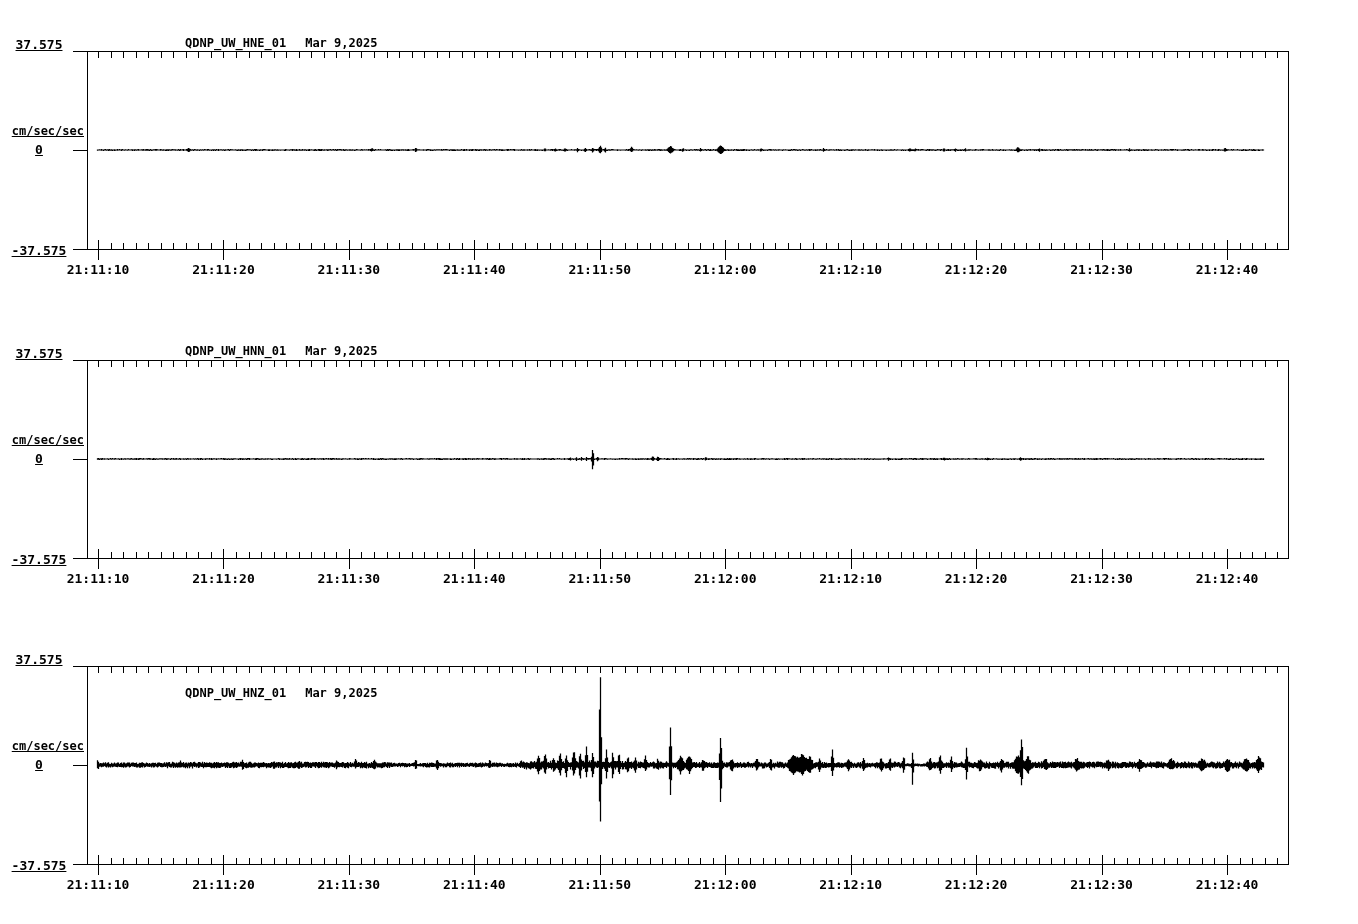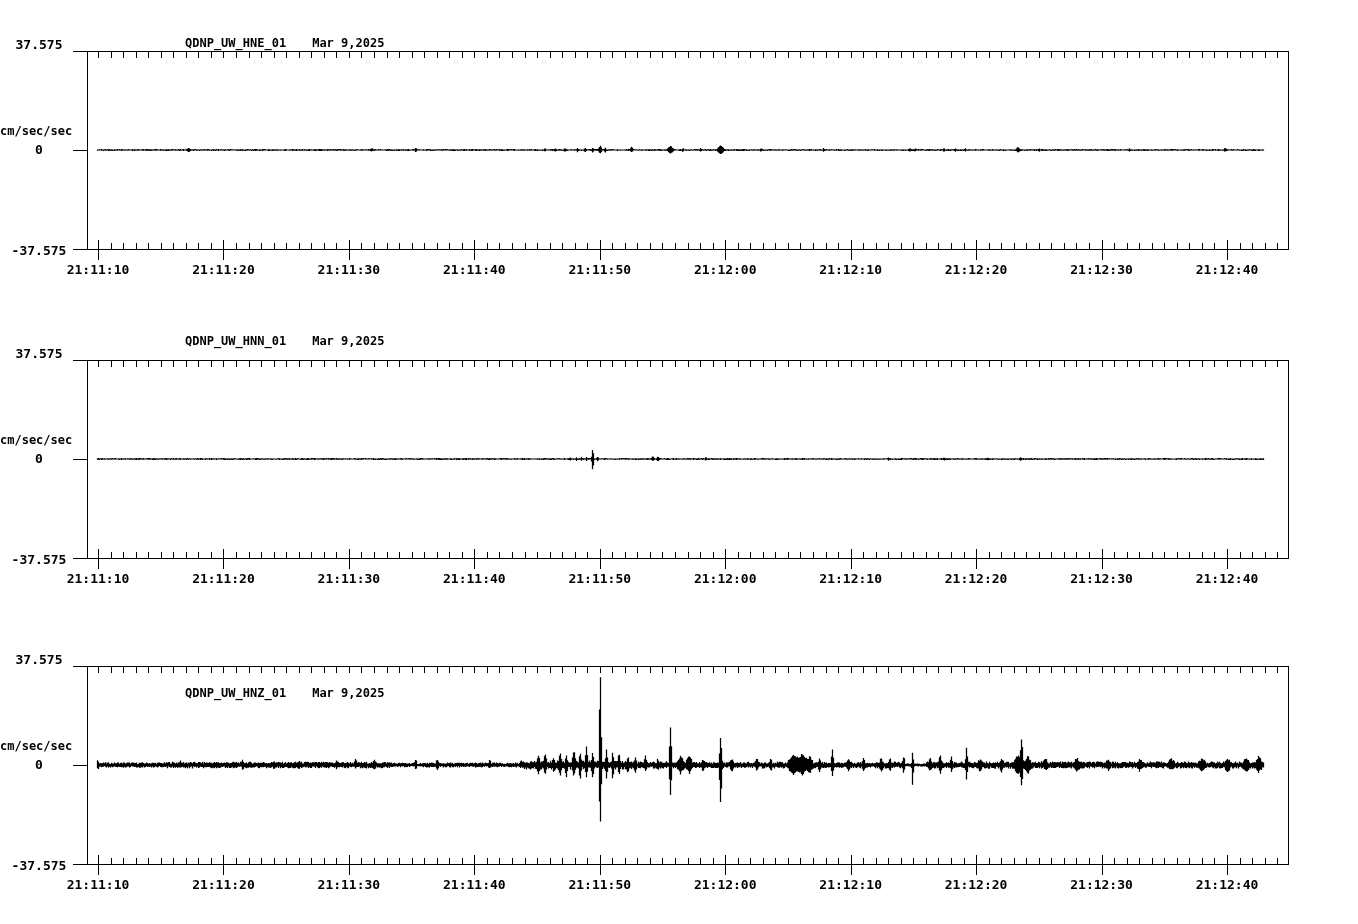--- a/index.html
+++ b/index.html
@@ -8,23 +8,23 @@
     width:1358px; height:924px;
     font-family:"DejaVu Sans Mono","Liberation Mono",monospace;
     color:#000000;
   }
   #page { position:relative; width:1358px; height:924px; background:#ffffff; overflow:hidden; }
   #plot-svg { position:absolute; left:0; top:0; }
   #plot-svg path { fill:none; stroke:#000000; }
   .panel { position:absolute; left:0; top:0; width:100%; height:100%; pointer-events:none; }
   .lbl { position:absolute; font-weight:bold; white-space:pre; line-height:14px; }
   .title { font-size:12px; left:185px; }
-  .title .date { margin-left:26px; }
-  .num  { font-size:13px; width:78px; left:0; text-align:center; }
-  .unit { font-size:12px; width:84px; left:0; text-align:left; }
+  .title .date { margin-left:19px; }
+  .num  { font-size:13px; width:78px; left:0; text-align:center;text-decoration:underline; }
+  .unit { font-size:12px; width:84px; left:0; text-align:right;text-decoration:underline; }
   .xlab { position:absolute; width:84px; text-align:center; font-size:13px; font-weight:bold; line-height:14px; white-space:pre; }
 </style>
 </head>
 <body>
 
 <div id="page">
   <svg id="plot-svg" width="1358" height="924">
       <g>
         <path d="M87.5 51.5H1288.5M87.5 249.5H1288.5M87.5 51.5V249.5M1288.5 51.5V249.5M72.5 51.5H87.5M72.5 150.5H87.5M72.5 249.5H87.5M98.5 51.5V57.5M98.5 239.5V259.5M111.5 51.5V57.5M111.5 242.5V249.5M123.5 51.5V57.5M123.5 242.5V249.5M136.5 51.5V57.5M136.5 242.5V249.5M148.5 51.5V57.5M148.5 242.5V249.5M161.5 51.5V57.5M161.5 242.5V249.5M173.5 51.5V57.5M173.5 242.5V249.5M186.5 51.5V57.5M186.5 242.5V249.5M198.5 51.5V57.5M198.5 242.5V249.5M211.5 51.5V57.5M211.5 242.5V249.5M223.5 51.5V57.5M223.5 239.5V259.5M236.5 51.5V57.5M236.5 242.5V249.5M249.5 51.5V57.5M249.5 242.5V249.5M261.5 51.5V57.5M261.5 242.5V249.5M274.5 51.5V57.5M274.5 242.5V249.5M286.5 51.5V57.5M286.5 242.5V249.5M299.5 51.5V57.5M299.5 242.5V249.5M311.5 51.5V57.5M311.5 242.5V249.5M324.5 51.5V57.5M324.5 242.5V249.5M336.5 51.5V57.5M336.5 242.5V249.5M349.5 51.5V57.5M349.5 239.5V259.5M361.5 51.5V57.5M361.5 242.5V249.5M374.5 51.5V57.5M374.5 242.5V249.5M387.5 51.5V57.5M387.5 242.5V249.5M399.5 51.5V57.5M399.5 242.5V249.5M412.5 51.5V57.5M412.5 242.5V249.5M424.5 51.5V57.5M424.5 242.5V249.5M437.5 51.5V57.5M437.5 242.5V249.5M449.5 51.5V57.5M449.5 242.5V249.5M462.5 51.5V57.5M462.5 242.5V249.5M474.5 51.5V57.5M474.5 239.5V259.5M487.5 51.5V57.5M487.5 242.5V249.5M499.5 51.5V57.5M499.5 242.5V249.5M512.5 51.5V57.5M512.5 242.5V249.5M525.5 51.5V57.5M525.5 242.5V249.5M537.5 51.5V57.5M537.5 242.5V249.5M550.5 51.5V57.5M550.5 242.5V249.5M562.5 51.5V57.5M562.5 242.5V249.5M575.5 51.5V57.5M575.5 242.5V249.5M587.5 51.5V57.5M587.5 242.5V249.5M600.5 51.5V57.5M600.5 239.5V259.5M612.5 51.5V57.5M612.5 242.5V249.5M625.5 51.5V57.5M625.5 242.5V249.5M637.5 51.5V57.5M637.5 242.5V249.5M650.5 51.5V57.5M650.5 242.5V249.5M662.5 51.5V57.5M662.5 242.5V249.5M675.5 51.5V57.5M675.5 242.5V249.5M688.5 51.5V57.5M688.5 242.5V249.5M700.5 51.5V57.5M700.5 242.5V249.5M713.5 51.5V57.5M713.5 242.5V249.5M725.5 51.5V57.5M725.5 239.5V259.5M738.5 51.5V57.5M738.5 242.5V249.5M750.5 51.5V57.5M750.5 242.5V249.5M763.5 51.5V57.5M763.5 242.5V249.5M775.5 51.5V57.5M775.5 242.5V249.5M788.5 51.5V57.5M788.5 242.5V249.5M800.5 51.5V57.5M800.5 242.5V249.5M813.5 51.5V57.5M813.5 242.5V249.5M826.5 51.5V57.5M826.5 242.5V249.5M838.5 51.5V57.5M838.5 242.5V249.5M851.5 51.5V57.5M851.5 239.5V259.5M863.5 51.5V57.5M863.5 242.5V249.5M876.5 51.5V57.5M876.5 242.5V249.5M888.5 51.5V57.5M888.5 242.5V249.5M901.5 51.5V57.5M901.5 242.5V249.5M913.5 51.5V57.5M913.5 242.5V249.5M926.5 51.5V57.5M926.5 242.5V249.5M938.5 51.5V57.5M938.5 242.5V249.5M951.5 51.5V57.5M951.5 242.5V249.5M964.5 51.5V57.5M964.5 242.5V249.5M976.5 51.5V57.5M976.5 239.5V259.5M989.5 51.5V57.5M989.5 242.5V249.5M1001.5 51.5V57.5M1001.5 242.5V249.5M1014.5 51.5V57.5M1014.5 242.5V249.5M1026.5 51.5V57.5M1026.5 242.5V249.5M1039.5 51.5V57.5M1039.5 242.5V249.5M1051.5 51.5V57.5M1051.5 242.5V249.5M1064.5 51.5V57.5M1064.5 242.5V249.5M1076.5 51.5V57.5M1076.5 242.5V249.5M1089.5 51.5V57.5M1089.5 242.5V249.5M1102.5 51.5V57.5M1102.5 239.5V259.5M1114.5 51.5V57.5M1114.5 242.5V249.5M1127.5 51.5V57.5M1127.5 242.5V249.5M1139.5 51.5V57.5M1139.5 242.5V249.5M1152.5 51.5V57.5M1152.5 242.5V249.5M1164.5 51.5V57.5M1164.5 242.5V249.5M1177.5 51.5V57.5M1177.5 242.5V249.5M1189.5 51.5V57.5M1189.5 242.5V249.5M1202.5 51.5V57.5M1202.5 242.5V249.5M1214.5 51.5V57.5M1214.5 242.5V249.5M1227.5 51.5V57.5M1227.5 239.5V259.5M1240.5 51.5V57.5M1240.5 242.5V249.5M1252.5 51.5V57.5M1252.5 242.5V249.5M1265.5 51.5V57.5M1265.5 242.5V249.5M1277.5 51.5V57.5M1277.5 242.5V249.5" stroke-width="1" shape-rendering="crispEdges"></path>
         <path d="M97.5 149.6V150.8M98.5 149.6V150.6M99.5 149.3V150.4M100.5 149.5V150.6M101.5 149.1V150.8M102.5 149.6V150.4M103.5 149.5V150.9M104.5 149.3V150.6M105.5 149.1V150.6M106.5 149.4V150.8M107.5 149.3V150.4M108.5 149.2V150.9M109.5 149.1V150.8M110.5 149.5V150.7M111.5 149.3V150.7M112.5 149.6V150.9M113.5 149.6V150.5M114.5 149.3V150.9M115.5 149.4V150.7M116.5 149.4V150.4M117.5 149.1V150.8M118.5 149.4V150.4M119.5 149.0V150.4M120.5 149.5V150.6M121.5 149.2V150.9M122.5 149.1V150.6M123.5 149.6V150.4M124.5 149.6V150.8M125.5 149.2V150.5M126.5 149.5V150.5M127.5 149.5V150.8M128.5 149.1V150.6M129.5 149.5V150.6M130.5 149.4V150.4M131.5 149.2V150.6M132.5 149.2V150.9M133.5 149.6V150.5M134.5 149.3V150.9M135.5 149.2V150.6M136.5 149.6V150.8M137.5 149.2V150.6M138.5 149.1V150.8M139.5 149.5V150.6M140.5 149.4V150.5M141.5 149.2V150.6M142.5 149.2V150.7M143.5 149.1V150.7M144.5 149.6V150.5M145.5 149.2V150.7M146.5 149.1V150.7M147.5 149.1V150.8M148.5 149.3V150.7M149.5 149.4V150.9M150.5 149.1V150.6M151.5 149.6V150.9M152.5 149.6V150.8M153.5 149.2V150.5M154.5 149.3V150.6M155.5 149.1V150.8M156.5 149.1V150.7M157.5 149.3V150.4M158.5 149.5V150.5M159.5 149.4V150.5M160.5 149.1V150.7M161.5 149.3V150.6M162.5 149.6V150.8M163.5 149.3V150.8M164.5 149.5V150.6M165.5 149.4V150.9M166.5 149.2V150.9M167.5 149.2V150.7M168.5 149.3V150.9M169.5 149.2V150.5M170.5 149.6V150.8M171.5 149.2V150.7M172.5 149.1V150.5M173.5 149.2V150.6M174.5 149.3V150.6M175.5 149.3V150.7M176.5 149.5V150.5M177.5 149.4V150.8M178.5 149.1V150.6M179.5 149.4V150.9M180.5 149.1V150.8M181.5 149.4V150.5M182.5 149.2V150.6M183.5 149.1V150.9M184.5 149.6V150.6M185.5 149.6V150.4M186.5 149.1V150.7M187.5 148.7V151.3M188.5 148.1V152.1M189.5 148.5V151.7M190.5 149.1V150.7M191.5 149.5V150.7M192.5 149.3V150.5M193.5 149.6V150.9M194.5 149.1V150.4M195.5 149.3V150.6M196.5 149.5V150.7M197.5 149.2V150.7M198.5 149.5V150.4M199.5 149.4V150.9M200.5 149.3V150.5M201.5 149.5V150.8M202.5 149.3V150.5M203.5 149.4V150.8M204.5 149.1V150.6M205.5 149.3V150.4M206.5 149.5V150.4M207.5 149.1V150.7M208.5 149.1V150.5M209.5 149.4V150.7M210.5 149.5V150.6M211.5 149.5V150.9M212.5 149.2V150.6M213.5 149.2V151.0M214.5 149.3V150.4M215.5 149.5V150.9M216.5 149.0V150.5M217.5 149.6V150.4M218.5 149.1V151.0M219.5 149.4V150.4M220.5 149.3V150.6M221.5 149.3V150.5M222.5 149.5V150.7M223.5 149.2V150.4M224.5 149.4V150.9M225.5 149.3V150.7M226.5 149.6V150.4M227.5 149.3V150.6M228.5 149.1V150.6M229.5 149.4V150.9M230.5 149.1V150.5M231.5 149.3V150.6M232.5 149.2V150.6M233.5 149.4V150.5M234.5 149.4V150.6M235.5 149.3V150.6M236.5 149.5V150.7M237.5 149.4V150.9M238.5 149.3V150.8M239.5 149.4V150.8M240.5 149.2V150.9M241.5 149.2V150.5M242.5 149.3V150.9M243.5 149.6V150.7M244.5 149.4V150.8M245.5 149.4V150.9M246.5 149.2V150.8M247.5 149.1V150.5M248.5 149.3V150.5M249.5 149.3V150.5M250.5 149.2V150.4M251.5 149.4V150.9M252.5 149.3V150.5M253.5 149.6V150.9M254.5 149.1V150.4M255.5 149.1V150.9M256.5 149.1V150.8M257.5 149.4V150.7M258.5 149.5V150.5M259.5 149.4V150.9M260.5 149.3V150.8M261.5 149.6V150.6M262.5 149.3V150.9M263.5 149.1V150.6M264.5 149.1V150.4M265.5 149.3V150.5M266.5 149.6V150.4M267.5 149.5V150.5M268.5 149.3V150.9M269.5 149.3V150.9M270.5 149.4V150.6M271.5 149.5V150.8M272.5 149.3V150.9M273.5 149.5V150.8M274.5 149.3V150.8M275.5 149.3V150.6M276.5 149.4V150.7M277.5 149.2V150.8M278.5 149.4V150.7M279.5 149.5V150.6M280.5 149.4V150.7M281.5 149.6V150.5M282.5 149.4V150.4M283.5 149.5V150.5M284.5 149.4V150.9M285.5 149.1V150.9M286.5 149.3V150.6M287.5 149.4V150.6M288.5 149.5V150.5M289.5 149.4V150.7M290.5 149.2V150.5M291.5 149.3V150.5M292.5 149.1V150.9M293.5 149.2V150.6M294.5 149.3V150.7M295.5 149.5V150.7M296.5 149.1V150.9M297.5 149.6V150.7M298.5 149.5V150.4M299.5 149.1V150.8M300.5 149.5V150.7M301.5 149.5V150.7M302.5 149.1V150.7M303.5 149.4V150.4M304.5 149.3V150.8M305.5 149.2V150.5M306.5 149.5V150.9M307.5 149.4V150.6M308.5 149.2V150.9M309.5 149.1V150.9M310.5 149.4V150.6M311.5 149.3V150.6M312.5 149.4V150.6M313.5 149.4V150.7M314.5 149.3V150.9M315.5 149.1V150.8M316.5 149.6V150.9M317.5 149.6V150.5M318.5 149.1V150.8M319.5 149.1V150.9M320.5 149.2V150.9M321.5 149.1V150.9M322.5 149.2V150.6M323.5 149.4V150.8M324.5 149.3V150.7M325.5 149.4V150.5M326.5 149.2V150.6M327.5 149.2V150.9M328.5 149.3V150.7M329.5 149.2V150.6M330.5 149.1V150.4M331.5 149.4V150.7M332.5 149.2V150.6M333.5 149.1V150.4M334.5 149.5V150.8M335.5 149.1V150.6M336.5 149.4V150.9M337.5 149.1V150.8M338.5 149.3V150.5M339.5 149.1V150.4M340.5 149.1V150.5M341.5 149.2V150.8M342.5 149.5V150.4M343.5 149.1V150.7M344.5 149.4V150.9M345.5 149.3V150.8M346.5 149.3V150.5M347.5 149.5V150.8M348.5 149.5V150.5M349.5 149.3V150.7M350.5 149.2V150.7M351.5 149.4V150.7M352.5 149.2V150.8M353.5 149.4V150.6M354.5 149.4V150.9M355.5 149.4V150.7M356.5 149.1V150.4M357.5 149.2V150.4M358.5 149.5V150.6M359.5 149.4V150.6M360.5 149.4V150.8M361.5 149.1V150.5M362.5 149.3V150.8M363.5 149.6V150.4M364.5 149.2V150.6M365.5 149.6V150.6M366.5 149.3V150.5M367.5 149.6V150.6M368.5 149.1V150.7M369.5 149.2V150.4M370.5 149.1V150.9M371.5 148.6V151.4M372.5 148.3V151.1M373.5 149.3V150.8M374.5 149.5V150.9M375.5 149.1V150.4M376.5 149.4V150.6M377.5 149.4V150.6M378.5 149.1V150.4M379.5 149.4V150.5M380.5 149.1V150.5M381.5 149.6V150.5M382.5 149.6V150.4M383.5 149.5V150.6M384.5 149.6V150.5M385.5 149.2V150.4M386.5 149.5V150.9M387.5 149.1V150.7M388.5 149.2V150.9M389.5 149.1V150.6M390.5 149.3V150.8M391.5 149.5V150.9M392.5 149.5V151.0M393.5 149.5V150.4M394.5 149.5V150.9M395.5 149.5V150.6M396.5 149.3V150.8M397.5 149.3V150.7M398.5 149.2V150.9M399.5 149.2V150.9M400.5 149.6V150.5M401.5 149.2V150.8M402.5 149.3V150.4M403.5 149.3V150.7M404.5 149.4V150.6M405.5 149.3V150.7M406.5 149.6V150.7M407.5 149.2V150.9M408.5 149.1V150.9M409.5 149.4V150.7M410.5 149.4V150.6M411.5 149.5V150.4M412.5 149.2V150.6M413.5 149.1V150.8M414.5 149.3V150.6M415.5 148.1V152.1M416.5 148.2V151.4M417.5 149.2V150.5M418.5 149.3V150.5M419.5 149.3V150.6M420.5 149.4V150.5M421.5 149.4V150.6M422.5 149.4V150.4M423.5 149.2V150.7M424.5 149.6V150.5M425.5 149.4V150.4M426.5 149.3V150.9M427.5 149.1V150.4M428.5 149.1V150.6M429.5 149.2V150.4M430.5 149.2V150.9M431.5 149.6V150.7M432.5 149.6V150.9M433.5 149.5V150.8M434.5 149.2V150.4M435.5 149.6V150.7M436.5 149.3V150.5M437.5 149.3V150.4M438.5 149.2V150.4M439.5 149.2V150.6M440.5 149.5V150.4M441.5 149.1V150.8M442.5 149.6V150.8M443.5 149.1V150.4M444.5 149.2V150.5M445.5 149.1V150.5M446.5 149.1V150.6M447.5 149.2V150.5M448.5 149.4V150.6M449.5 149.6V150.9M450.5 149.2V150.4M451.5 149.3V150.8M452.5 149.2V150.9M453.5 149.2V150.9M454.5 149.2V150.9M455.5 149.4V150.9M456.5 149.5V150.6M457.5 149.3V150.8M458.5 149.4V150.8M459.5 149.6V150.8M460.5 149.5V150.7M461.5 149.1V150.6M462.5 149.4V150.6M463.5 149.3V150.9M464.5 149.1V150.9M465.5 149.4V150.4M466.5 149.1V150.7M467.5 149.6V150.5M468.5 149.4V150.5M469.5 149.2V150.9M470.5 149.2V150.5M471.5 149.2V150.9M472.5 149.1V150.9M473.5 149.2V150.5M474.5 149.4V150.4M475.5 149.1V150.8M476.5 149.3V150.9M477.5 149.2V150.4M478.5 149.5V150.9M479.5 149.3V150.9M480.5 149.2V150.5M481.5 149.2V150.8M482.5 149.6V150.4M483.5 149.3V150.8M484.5 149.1V150.4M485.5 149.2V150.9M486.5 149.2V150.4M487.5 149.5V150.8M488.5 149.4V150.4M489.5 149.1V150.8M490.5 149.2V150.6M491.5 149.5V150.8M492.5 149.3V150.6M493.5 149.3V150.4M494.5 149.1V150.6M495.5 149.4V150.7M496.5 149.1V150.4M497.5 149.3V150.5M498.5 149.5V150.5M499.5 149.1V150.8M500.5 149.3V150.5M501.5 149.3V150.9M502.5 149.3V150.9M503.5 149.5V150.8M504.5 149.5V150.8M505.5 149.5V150.6M506.5 149.2V150.6M507.5 149.1V150.9M508.5 149.1V150.8M509.5 149.4V150.5M510.5 149.1V150.6M511.5 149.3V150.4M512.5 149.3V150.6M513.5 149.1V150.4M514.5 149.1V150.9M515.5 149.4V150.5M516.5 149.4V150.6M517.5 149.6V150.6M518.5 149.5V150.7M519.5 149.6V150.6M520.5 149.4V150.7M521.5 149.1V150.6M522.5 149.4V150.7M523.5 149.3V150.8M524.5 149.2V150.7M525.5 149.5V150.5M526.5 149.4V150.4M527.5 149.2V150.8M528.5 149.6V150.4M529.5 149.1V150.7M530.5 149.4V150.8M531.5 149.1V150.5M532.5 149.6V150.5M533.5 149.6V150.5M534.5 149.2V150.8M535.5 149.1V150.9M536.5 149.4V150.8M537.5 149.3V150.9M538.5 149.4V150.5M539.5 149.6V150.8M540.5 149.4V150.6M541.5 149.4V150.8M542.5 149.6V150.9M543.5 149.6V150.4M544.5 148.6V151.3M545.5 148.4V151.2M546.5 149.4V150.6M547.5 149.4V150.4M548.5 149.2V150.6M549.5 149.5V150.5M550.5 149.3V150.8M551.5 149.0V150.5M552.5 149.1V150.9M553.5 149.3V150.5M554.5 149.0V151.3M555.5 148.5V151.6M556.5 149.3V150.9M557.5 149.4V150.7M558.5 149.3V150.6M559.5 149.1V150.7M560.5 149.1V150.4M561.5 149.5V150.8M562.5 149.4V150.8M563.5 149.6V150.9M564.5 148.4V151.6M565.5 148.5V151.5M566.5 149.1V150.8M567.5 149.4V151.0M568.5 149.5V150.5M569.5 149.5V150.5M570.5 149.6V150.4M571.5 149.1V150.5M572.5 149.4V150.5M573.5 149.5V150.4M574.5 149.3V150.7M575.5 149.3V150.6M576.5 149.3V150.7M577.5 148.0V152.2M578.5 149.0V151.1M579.5 149.2V150.4M580.5 149.4V150.5M581.5 149.4V150.9M582.5 149.4V150.6M583.5 149.6V150.7M584.5 148.7V151.6M585.5 148.0V152.0M586.5 149.1V150.9M587.5 149.5V150.6M588.5 149.2V150.6M589.5 149.1V150.6M590.5 149.2V150.8M591.5 149.3V150.9M592.5 147.9V152.4M593.5 148.4V151.5M594.5 149.1V150.4M595.5 149.1V150.4M596.5 149.1V150.9M597.5 149.1V150.4M598.5 148.6V151.3M599.5 146.9V152.8M600.5 145.7V153.2M601.5 147.6V152.1M602.5 149.3V150.6M603.5 149.1V150.6M604.5 148.7V151.4M605.5 147.7V152.6M606.5 149.4V151.0M607.5 149.5V150.9M608.5 149.3V150.4M609.5 149.3V150.8M610.5 149.5V150.7M611.5 149.1V150.4M612.5 149.1V150.5M613.5 149.2V150.4M614.5 149.5V150.5M615.5 149.4V150.5M616.5 149.4V150.6M617.5 149.3V150.9M618.5 149.4V150.5M619.5 149.6V150.6M620.5 149.6V150.7M621.5 149.6V150.4M622.5 149.4V150.5M623.5 149.6V150.6M624.5 149.4V150.5M625.5 149.5V150.7M626.5 149.1V150.5M627.5 149.5V150.7M628.5 149.1V150.9M629.5 149.1V150.5M630.5 148.2V151.3M631.5 146.8V151.9M632.5 147.7V151.5M633.5 149.0V150.6M634.5 149.3V150.5M635.5 149.5V150.6M636.5 149.2V150.4M637.5 149.6V150.4M638.5 149.5V150.8M639.5 149.2V150.5M640.5 149.5V150.6M641.5 149.6V151.0M642.5 149.2V150.5M643.5 149.4V150.6M644.5 149.4V150.5M645.5 149.3V150.8M646.5 149.4V150.7M647.5 149.2V150.4M648.5 149.3V150.9M649.5 149.3V150.9M650.5 149.2V150.4M651.5 149.6V150.9M652.5 149.2V150.8M653.5 149.4V150.7M654.5 149.1V150.7M655.5 149.2V150.7M656.5 149.4V150.6M657.5 149.3V150.8M658.5 149.1V150.6M659.5 149.1V150.8M660.5 149.2V150.9M661.5 149.2V150.8M662.5 149.5V150.8M663.5 149.5V150.4M664.5 149.2V150.8M665.5 149.5V150.8M666.5 149.3V150.8M667.5 148.4V151.1M668.5 147.6V152.0M669.5 147.0V153.0M670.5 146.0V153.5M671.5 146.4V152.8M672.5 147.9V152.3M673.5 148.6V151.2M674.5 149.1V150.6M675.5 149.2V150.6M676.5 149.4V150.4M677.5 149.4V150.5M678.5 149.5V150.4M679.5 149.3V150.9M680.5 149.1V150.9M681.5 149.4V150.7M682.5 148.7V151.7M683.5 148.2V151.3M684.5 149.5V150.5M685.5 149.3V150.6M686.5 149.4V150.9M687.5 149.4V150.6M688.5 149.4V150.8M689.5 149.4V150.9M690.5 149.3V150.5M691.5 149.3V150.5M692.5 149.4V150.7M693.5 149.4V150.4M694.5 149.1V150.4M695.5 149.2V150.7M696.5 149.1V150.6M697.5 149.3V150.7M698.5 149.3V150.4M699.5 149.4V150.9M700.5 148.0V151.5M701.5 148.9V151.1M702.5 149.2V150.5M703.5 149.5V150.8M704.5 149.2V150.5M705.5 149.1V150.5M706.5 149.6V150.9M707.5 149.2V150.4M708.5 149.1V150.6M709.5 149.4V150.9M710.5 149.1V150.9M711.5 149.6V150.7M712.5 149.5V150.7M713.5 149.1V150.4M714.5 149.5V150.4M715.5 149.3V150.9M716.5 149.2V150.7M717.5 148.6V151.5M718.5 147.2V152.4M719.5 146.3V153.2M720.5 145.4V154.0M721.5 146.1V153.8M722.5 147.1V152.9M723.5 147.7V151.8M724.5 149.0V151.1M725.5 149.2V150.9M726.5 149.6V150.7M727.5 149.3V150.6M728.5 149.2V150.9M729.5 149.4V150.7M730.5 149.4V150.7M731.5 149.3V150.8M732.5 149.4V150.6M733.5 149.5V150.9M734.5 149.1V150.5M735.5 149.6V150.6M736.5 149.1V150.7M737.5 149.3V150.9M738.5 149.3V150.9M739.5 149.6V150.9M740.5 149.2V150.8M741.5 149.3V150.9M742.5 149.2V150.9M743.5 149.1V150.9M744.5 149.1V150.8M745.5 149.5V150.4M746.5 149.3V150.9M747.5 149.4V150.5M748.5 149.5V150.7M749.5 149.4V150.9M750.5 149.4V150.5M751.5 149.2V150.6M752.5 149.4V150.7M753.5 149.5V150.7M754.5 149.1V150.4M755.5 149.6V150.4M756.5 149.5V150.7M757.5 149.3V150.5M758.5 149.3V150.7M759.5 149.5V150.5M760.5 148.7V151.5M761.5 148.6V151.3M762.5 149.1V150.5M763.5 149.4V150.9M764.5 149.6V150.7M765.5 149.4V150.7M766.5 149.6V150.4M767.5 149.4V150.9M768.5 149.3V150.6M769.5 149.1V150.6M770.5 149.1V150.8M771.5 149.2V150.8M772.5 149.4V150.6M773.5 149.3V150.4M774.5 149.6V150.7M775.5 149.3V150.4M776.5 149.5V150.7M777.5 149.6V150.5M778.5 149.3V150.8M779.5 149.3V150.4M780.5 149.6V150.5M781.5 149.6V150.6M782.5 149.4V150.9M783.5 149.3V150.6M784.5 149.4V150.5M785.5 149.3V150.4M786.5 149.6V150.4M787.5 149.4V150.4M788.5 149.6V150.9M789.5 149.4V150.9M790.5 149.6V150.9M791.5 149.1V150.4M792.5 149.4V150.7M793.5 149.1V150.5M794.5 149.1V150.4M795.5 149.2V150.7M796.5 149.2V150.5M797.5 149.6V150.9M798.5 149.5V150.7M799.5 149.3V150.6M800.5 149.6V150.9M801.5 149.4V150.5M802.5 149.1V150.5M803.5 149.3V150.6M804.5 149.5V150.7M805.5 149.4V150.8M806.5 149.3V150.5M807.5 149.4V150.7M808.5 149.3V150.6M809.5 149.1V150.9M810.5 149.3V150.8M811.5 149.1V150.4M812.5 149.4V150.6M813.5 149.4V150.7M814.5 149.6V150.5M815.5 149.2V151.0M816.5 149.5V150.8M817.5 149.3V150.8M818.5 149.4V150.6M819.5 149.3V150.8M820.5 149.1V150.6M821.5 149.6V150.8M822.5 149.4V150.7M823.5 148.1V151.7M824.5 149.0V150.9M825.5 149.6V150.8M826.5 149.1V150.4M827.5 149.6V150.6M828.5 149.4V150.8M829.5 149.2V150.7M830.5 149.2V150.4M831.5 149.2V150.6M832.5 149.5V150.4M833.5 149.3V150.6M834.5 149.6V150.8M835.5 149.6V150.6M836.5 149.1V150.8M837.5 149.6V150.4M838.5 149.1V150.7M839.5 149.4V150.9M840.5 149.3V150.8M841.5 149.5V150.9M842.5 149.4V150.6M843.5 149.4V150.5M844.5 149.4V150.9M845.5 149.5V150.8M846.5 149.2V150.4M847.5 149.1V150.6M848.5 149.4V150.8M849.5 149.6V150.9M850.5 149.4V150.7M851.5 149.2V150.9M852.5 149.2V150.8M853.5 149.3V150.6M854.5 149.6V150.7M855.5 149.3V150.6M856.5 149.4V150.6M857.5 149.5V150.5M858.5 149.3V150.8M859.5 149.3V150.8M860.5 149.4V150.8M861.5 149.3V150.6M862.5 149.4V150.7M863.5 149.4V150.7M864.5 149.4V150.6M865.5 149.1V150.8M866.5 149.4V150.6M867.5 149.6V150.9M868.5 149.3V150.8M869.5 149.6V150.6M870.5 149.6V150.4M871.5 149.3V150.5M872.5 149.2V150.6M873.5 149.5V150.5M874.5 149.1V150.7M875.5 149.6V150.6M876.5 149.4V150.4M877.5 149.2V150.9M878.5 149.4V150.4M879.5 149.5V150.9M880.5 149.5V150.4M881.5 149.3V150.8M882.5 149.6V150.9M883.5 149.4V150.6M884.5 149.6V150.5M885.5 149.5V150.7M886.5 149.4V150.9M887.5 149.5V150.4M888.5 149.5V150.7M889.5 149.4V150.8M890.5 149.3V150.7M891.5 149.3V150.8M892.5 149.4V150.8M893.5 149.4V150.8M894.5 149.1V150.5M895.5 149.4V150.6M896.5 149.5V150.8M897.5 149.2V150.5M898.5 149.6V150.5M899.5 149.6V150.4M900.5 149.5V150.6M901.5 149.5V151.0M902.5 149.2V150.5M903.5 149.5V150.9M904.5 149.4V150.6M905.5 149.4V150.9M906.5 149.4V150.5M907.5 149.4V150.6M908.5 149.1V150.9M909.5 148.4V151.5M910.5 148.4V151.3M911.5 149.3V150.9M912.5 149.2V150.9M913.5 149.3V150.9M914.5 149.2V151.3M915.5 148.6V151.2M916.5 149.1V150.6M917.5 149.2V150.6M918.5 149.1V150.8M919.5 149.5V150.5M920.5 149.3V150.7M921.5 149.1V150.5M922.5 149.1V150.4M923.5 149.3V150.5M924.5 149.4V150.4M925.5 149.6V150.7M926.5 149.6V150.9M927.5 149.1V150.5M928.5 149.3V150.7M929.5 149.1V150.9M930.5 149.3V150.4M931.5 149.2V150.7M932.5 149.3V150.7M933.5 149.3V150.6M934.5 149.5V150.7M935.5 149.5V150.9M936.5 149.5V150.8M937.5 149.1V150.6M938.5 149.2V150.5M939.5 149.3V150.5M940.5 149.3V150.9M941.5 149.0V150.5M942.5 149.4V150.5M943.5 148.4V151.4M944.5 148.4V151.5M945.5 149.5V150.4M946.5 149.5V150.9M947.5 149.2V150.8M948.5 149.1V150.9M949.5 149.4V150.7M950.5 149.3V150.9M951.5 149.2V150.6M952.5 149.2V150.5M953.5 149.2V150.5M954.5 149.0V151.1M955.5 148.6V151.7M956.5 149.1V150.4M957.5 149.5V150.9M958.5 149.5V150.9M959.5 149.5V150.7M960.5 149.2V150.9M961.5 149.5V150.9M962.5 149.3V150.4M963.5 149.5V150.9M964.5 148.9V150.8M965.5 148.3V151.4M966.5 149.5V150.7M967.5 149.6V150.7M968.5 149.2V150.8M969.5 149.3V150.8M970.5 149.3V150.6M971.5 149.6V150.5M972.5 149.5V150.8M973.5 149.5V150.4M974.5 149.4V150.8M975.5 149.1V150.7M976.5 149.3V150.5M977.5 149.6V150.6M978.5 149.5V150.7M979.5 149.6V150.6M980.5 149.2V150.8M981.5 149.3V150.6M982.5 149.1V150.7M983.5 149.1V150.6M984.5 149.4V150.6M985.5 149.4V150.6M986.5 149.5V150.4M987.5 149.5V150.6M988.5 149.2V150.7M989.5 149.3V150.8M990.5 149.4V150.8M991.5 149.4V150.4M992.5 149.1V150.8M993.5 149.6V150.7M994.5 149.5V150.4M995.5 149.4V150.7M996.5 149.3V150.6M997.5 149.4V150.7M998.5 149.4V150.8M999.5 149.6V150.9M1000.5 149.1V150.5M1001.5 149.5V150.6M1002.5 149.6V150.7M1003.5 149.2V150.9M1004.5 149.5V150.6M1005.5 149.5V150.9M1006.5 149.5V150.6M1007.5 149.4V150.6M1008.5 149.5V150.4M1009.5 149.3V150.5M1010.5 149.5V150.8M1011.5 149.2V150.8M1012.5 149.5V150.7M1013.5 149.5V150.6M1014.5 149.5V150.9M1015.5 149.4V151.0M1016.5 148.6V151.0M1017.5 147.3V152.2M1018.5 147.5V152.3M1019.5 148.6V151.4M1020.5 149.2V150.9M1021.5 149.2V150.9M1022.5 149.2V150.4M1023.5 149.6V150.5M1024.5 149.5V150.9M1025.5 149.4V150.4M1026.5 149.3V150.8M1027.5 149.5V150.9M1028.5 149.3V150.5M1029.5 149.3V150.4M1030.5 149.1V150.7M1031.5 149.5V150.4M1032.5 149.2V150.6M1033.5 149.3V150.5M1034.5 149.2V150.9M1035.5 149.3V150.5M1036.5 149.3V150.9M1037.5 149.3V150.5M1038.5 148.9V151.1M1039.5 148.5V151.7M1040.5 149.4V150.5M1041.5 149.1V150.8M1042.5 149.1V150.9M1043.5 149.6V150.8M1044.5 149.3V150.8M1045.5 149.6V150.9M1046.5 149.3V150.8M1047.5 149.4V150.8M1048.5 149.4V150.6M1049.5 149.2V150.5M1050.5 149.5V150.9M1051.5 149.5V150.8M1052.5 149.2V150.7M1053.5 149.3V150.6M1054.5 149.6V150.9M1055.5 149.1V150.4M1056.5 149.4V150.6M1057.5 149.1V150.8M1058.5 149.1V150.9M1059.5 149.5V150.7M1060.5 149.1V150.4M1061.5 149.5V150.8M1062.5 149.6V150.7M1063.5 149.6V150.7M1064.5 149.3V150.5M1065.5 149.5V150.8M1066.5 149.1V150.4M1067.5 149.3V150.9M1068.5 149.2V150.8M1069.5 149.3V150.4M1070.5 149.3V150.6M1071.5 149.2V150.4M1072.5 149.3V150.8M1073.5 149.3V150.8M1074.5 149.1V150.7M1075.5 149.6V150.7M1076.5 149.0V150.4M1077.5 149.3V150.8M1078.5 149.2V150.6M1079.5 149.2V150.8M1080.5 149.5V150.8M1081.5 149.3V150.8M1082.5 149.1V150.6M1083.5 149.3V150.5M1084.5 149.4V150.4M1085.5 149.1V150.8M1086.5 149.6V150.5M1087.5 149.3V150.8M1088.5 149.6V150.8M1089.5 149.1V150.8M1090.5 149.4V150.7M1091.5 149.1V150.8M1092.5 149.5V150.8M1093.5 149.5V150.7M1094.5 149.2V150.6M1095.5 149.1V150.6M1096.5 149.4V150.7M1097.5 149.2V150.9M1098.5 149.3V150.4M1099.5 149.5V150.6M1100.5 149.3V150.6M1101.5 149.2V150.6M1102.5 149.2V150.8M1103.5 149.1V150.6M1104.5 149.2V150.7M1105.5 149.5V150.8M1106.5 149.2V150.7M1107.5 149.1V150.9M1108.5 149.3V150.8M1109.5 149.6V151.0M1110.5 149.2V150.7M1111.5 149.1V150.4M1112.5 149.0V150.6M1113.5 149.2V150.8M1114.5 149.1V150.5M1115.5 149.2V150.9M1116.5 149.3V150.4M1117.5 149.6V150.5M1118.5 149.3V150.7M1119.5 149.4V150.6M1120.5 149.1V150.8M1121.5 149.5V150.4M1122.5 149.6V150.6M1123.5 149.6V150.5M1124.5 149.3V150.5M1125.5 149.6V150.4M1126.5 149.1V150.6M1127.5 149.2V150.5M1128.5 149.5V150.9M1129.5 148.3V151.5M1130.5 149.4V151.0M1131.5 149.3V150.7M1132.5 149.4V150.7M1133.5 149.6V150.4M1134.5 149.5V150.9M1135.5 149.4V150.7M1136.5 149.2V150.8M1137.5 149.2V150.4M1138.5 149.2V150.9M1139.5 149.2V150.7M1140.5 149.4V150.6M1141.5 149.4V150.9M1142.5 149.5V150.4M1143.5 149.0V150.8M1144.5 149.2V150.9M1145.5 149.3V150.7M1146.5 149.2V150.8M1147.5 149.6V150.9M1148.5 149.2V150.8M1149.5 149.5V150.5M1150.5 149.5V150.4M1151.5 149.3V150.7M1152.5 149.6V150.8M1153.5 149.4V150.5M1154.5 149.4V150.7M1155.5 149.1V150.6M1156.5 149.2V150.5M1157.5 149.2V150.5M1158.5 149.4V150.9M1159.5 149.6V150.6M1160.5 149.6V150.4M1161.5 149.3V150.8M1162.5 149.6V150.4M1163.5 149.4V150.7M1164.5 149.1V150.5M1165.5 149.3V150.8M1166.5 149.3V150.4M1167.5 149.3V150.7M1168.5 149.4V150.8M1169.5 149.4V150.6M1170.5 149.0V150.5M1171.5 149.1V150.7M1172.5 149.1V150.7M1173.5 149.1V150.4M1174.5 149.4V150.4M1175.5 149.1V150.5M1176.5 149.6V150.6M1177.5 149.3V150.9M1178.5 149.4V150.4M1179.5 149.5V150.5M1180.5 149.6V150.6M1181.5 149.6V150.7M1182.5 149.5V150.8M1183.5 149.2V150.7M1184.5 149.3V150.8M1185.5 149.1V150.5M1186.5 149.6V150.6M1187.5 149.1V150.6M1188.5 149.1V150.8M1189.5 149.6V150.9M1190.5 149.5V150.4M1191.5 149.1V150.4M1192.5 149.4V150.4M1193.5 149.5V150.7M1194.5 149.5V150.4M1195.5 149.2V150.6M1196.5 149.4V150.5M1197.5 149.5V150.4M1198.5 149.1V150.7M1199.5 149.1V150.7M1200.5 149.5V150.6M1201.5 149.6V150.4M1202.5 149.1V150.8M1203.5 149.3V150.8M1204.5 149.5V150.5M1205.5 149.2V150.4M1206.5 149.4V150.9M1207.5 149.4V150.8M1208.5 149.4V150.5M1209.5 149.3V150.9M1210.5 149.5V150.6M1211.5 149.6V150.8M1212.5 149.1V150.9M1213.5 149.1V150.6M1214.5 149.4V150.6M1215.5 149.1V150.8M1216.5 149.4V150.4M1217.5 149.6V150.8M1218.5 149.1V150.9M1219.5 149.3V150.4M1220.5 149.6V150.7M1221.5 149.4V150.5M1222.5 149.6V150.7M1223.5 149.4V150.7M1224.5 148.3V151.4M1225.5 148.1V151.4M1226.5 149.1V150.9M1227.5 149.3V150.8M1228.5 149.3V150.4M1229.5 149.6V150.6M1230.5 149.5V150.5M1231.5 149.1V150.6M1232.5 149.4V150.7M1233.5 149.1V150.4M1234.5 149.4V150.6M1235.5 149.6V150.6M1236.5 149.5V150.6M1237.5 149.0V150.4M1238.5 149.6V150.6M1239.5 149.5V150.8M1240.5 149.4V150.5M1241.5 149.5V150.9M1242.5 149.5V150.9M1243.5 149.1V150.8M1244.5 149.5V150.4M1245.5 149.2V150.9M1246.5 149.4V150.9M1247.5 149.5V150.8M1248.5 149.4V150.8M1249.5 149.1V150.4M1250.5 149.4V150.4M1251.5 149.3V150.8M1252.5 149.6V150.9M1253.5 149.1V150.8M1254.5 149.3V150.9M1255.5 149.4V150.9M1256.5 149.6V150.4M1257.5 149.4V150.4M1258.5 149.2V150.9M1259.5 149.4V150.9M1260.5 149.5V150.6M1261.5 149.5V150.6M1262.5 149.3V150.8M1263.5 149.5V150.4" stroke-width="1.25"></path>
@@ -53,21 +53,21 @@
         <span class="xlab" style="left: 557.776px; top: 263px;">21:11:50</span>
         <span class="xlab" style="left: 683.22px; top: 263px;">21:12:00</span>
         <span class="xlab" style="left: 808.664px; top: 263px;">21:12:10</span>
         <span class="xlab" style="left: 934.108px; top: 263px;">21:12:20</span>
         <span class="xlab" style="left: 1059.55px; top: 263px;">21:12:30</span>
         <span class="xlab" style="left: 1185px; top: 263px;">21:12:40</span>
       </div>
   </section>
 
   <section class="panel">
-    <div class="lbl title" style="top:334px"><span>QDNP_UW_HNN_01</span><span class="date">Mar 9,2025</span></div>
+    <div class="lbl title" style="top:344px"><span>QDNP_UW_HNN_01</span><span class="date">Mar 9,2025</span></div>
     <div class="lbl num" style="top:347px">37.575</div>
     <div class="lbl unit" style="top:433px">cm/sec/sec</div>
     <div class="lbl num" style="top:452px">0</div>
     <div class="lbl num" style="top:553px">-37.575</div>
     <div class="xrow">
         <span class="xlab" style="left: 56px; top: 572px;">21:11:10</span>
         <span class="xlab" style="left: 181.444px; top: 572px;">21:11:20</span>
         <span class="xlab" style="left: 306.888px; top: 572px;">21:11:30</span>
         <span class="xlab" style="left: 432.332px; top: 572px;">21:11:40</span>
         <span class="xlab" style="left: 557.776px; top: 572px;">21:11:50</span>

